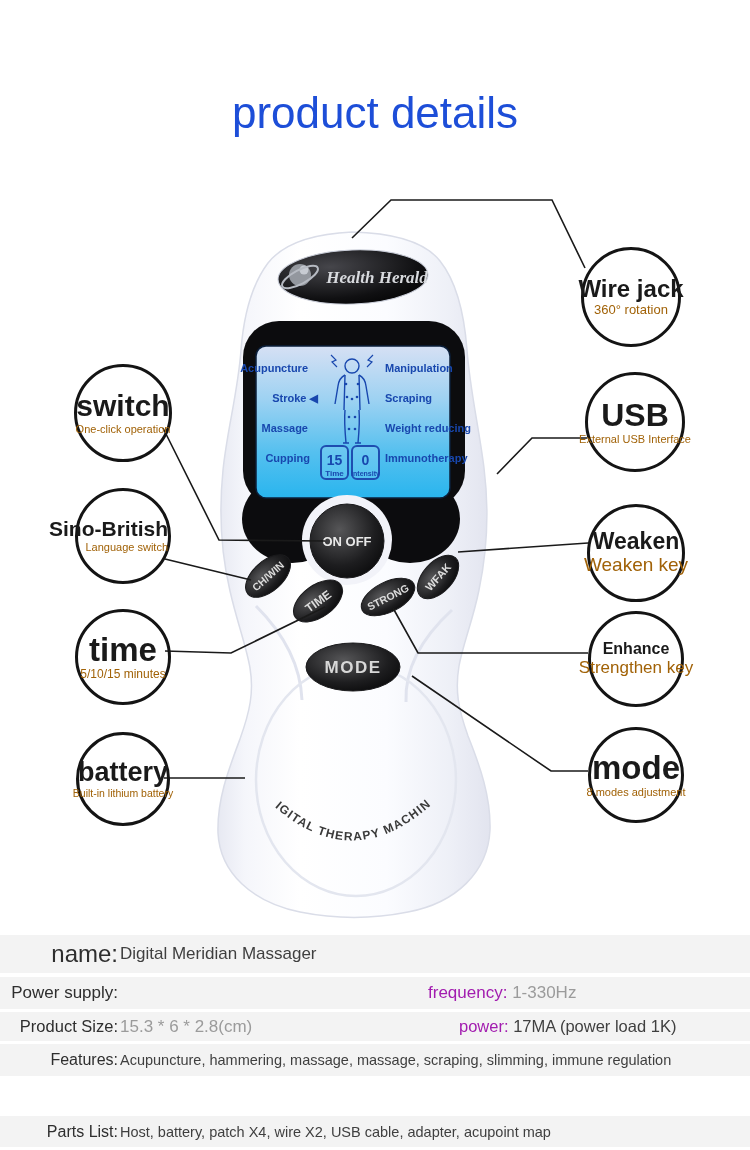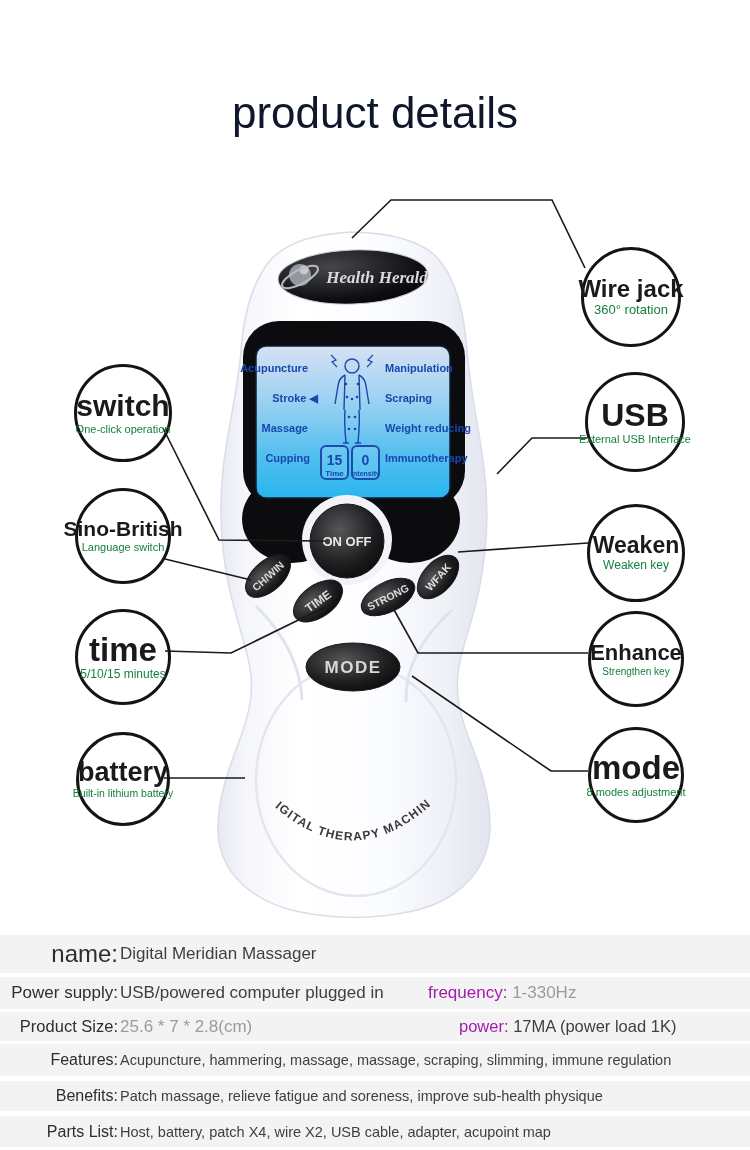--- a/index.html
+++ b/index.html
@@ -1,34 +1,34 @@
 <!DOCTYPE html>
 <html><head>
 <meta charset="utf-8">
 <style>
   html,body{margin:0;padding:0;background:#fff;}
   .page{position:relative;width:750px;height:1150px;background:#fff;overflow:hidden;
         font-family:"Liberation Sans",sans-serif;}
   .page-title{position:absolute;top:88px;left:0;width:750px;text-align:center;
-        font-size:44px;font-weight:500;color:#0f172a;letter-spacing:0px;}
+        font-size:44px;font-weight:500;color:#1d4ed8;letter-spacing:0px;}
   .illustration{position:absolute;left:0;top:0;width:750px;height:1150px;}
   
   .callout{position:absolute;border:3px solid #141414;border-radius:50%;
         display:flex;flex-direction:column;align-items:center;justify-content:center;
         background:transparent;color:#1a1a1a;text-align:center;overflow:visible;}
   .callout .t{line-height:1;white-space:nowrap;font-weight:700;}
-  .callout .s{line-height:1.1;white-space:nowrap;font-size:11px;color:#15803d;margin-top:2px;}
+  .callout .s{line-height:1.1;white-space:nowrap;font-size:11px;color:#a16207;margin-top:2px;}
   #co-switch  {left:74px; top:364px;width:92px;height:92px;}  #co-switch .t{font-size:30px;}
-  #co-sino    {left:75px; top:488px;width:90px;height:90px;}  #co-sino .t{font-size:21px;}
+  #co-sino    {left:75px; top:488px;width:90px;height:90px;align-items:flex-end;}  #co-sino .t{font-size:21px;}
   #co-time    {left:75px; top:609px;width:90px;height:90px;}  #co-time .t{font-size:33px;}   #co-time .s{font-size:12px;}
   #co-battery {left:76px; top:732px;width:88px;height:88px;}  #co-battery .t{font-size:27px;} #co-battery .s{font-size:10.5px;}
   #co-wire    {left:581px;top:247px;width:94px;height:94px;}  #co-wire .t{font-size:24px;}   #co-wire .s{font-size:13px;}
   #co-usb     {left:585px;top:372px;width:94px;height:94px;}  #co-usb .t{font-size:32px;}
-  #co-weaken  {left:587px;top:504px;width:92px;height:92px;}  #co-weaken .t{font-size:23px;} #co-weaken .s{font-size:12px;}
-  #co-enhance {left:588px;top:611px;width:90px;height:90px;}  #co-enhance .t{font-size:22px;} #co-enhance .s{font-size:10px;}
+  #co-weaken  {left:587px;top:504px;width:92px;height:92px;}  #co-weaken .t{font-size:23px;} #co-weaken .s{font-size:19px;}
+  #co-enhance {left:588px;top:611px;width:90px;height:90px;}  #co-enhance .t{font-size:16px;} #co-enhance .s{font-size:17px;}
   #co-mode    {left:588px;top:727px;width:90px;height:90px;}  #co-mode .t{font-size:33px;}   #co-mode .s{font-size:11px;}
   
   .spec-row{position:absolute;left:0;width:750px;background:#f3f3f3;
         display:flex;align-items:center;color:#3f3f3f;}
   .spec-row .lbl{width:118px;text-align:right;flex:0 0 118px;color:#2e2e2e;}
   .spec-row .val{margin-left:2px;white-space:nowrap;}
   .muted{color:#9b9b9b;}
   .pair2{position:absolute;white-space:nowrap;}
   .pair2 .lbl2{color:#a21caf;}
   #row-0{top:935px;height:38px;} #row-0 .lbl{font-size:24px;} #row-0 .val{font-size:17px;}
@@ -246,40 +246,35 @@
     <div class="t">mode</div>
     <div class="s">8 modes adjustment</div>
   </div>
 
   <div class="spec-row" id="row-0">
     <div class="lbl">name:</div>
     <div class="val">Digital Meridian Massager</div>
   </div>
   <div class="spec-row" id="row-1">
     <div class="lbl">Power supply:</div>
-    <div class="val">USB/powered computer plugged in</div>
     <div class="pair2">
       <span class="lbl2">frequency:</span>
       <span class="muted">1-330Hz</span>
     </div>
   </div>
   <div class="spec-row" id="row-2">
     <div class="lbl">Product Size:</div>
-    <div class="val muted">25.6 * 7 * 2.8(cm)</div>
+    <div class="val muted">15.3 * 6 * 2.8(cm)</div>
     <div class="pair2">
       <span class="lbl2">power:</span>
       <span>17MA (power load 1K)</span>
     </div>
   </div>
   <div class="spec-row" id="row-3">
     <div class="lbl">Features:</div>
     <div class="val">Acupuncture, hammering, massage, massage, scraping, slimming, immune regulation</div>
   </div>
-  <div class="spec-row" id="row-4">
-    <div class="lbl">Benefits:</div>
-    <div class="val">Patch massage, relieve fatigue and soreness, improve sub-health physique</div>
-  </div>
   <div class="spec-row" id="row-5">
     <div class="lbl">Parts List:</div>
     <div class="val">Host, battery, patch X4, wire X2, USB cable, adapter, acupoint map</div>
   </div>
 
 </div>
 
 </body></html>

